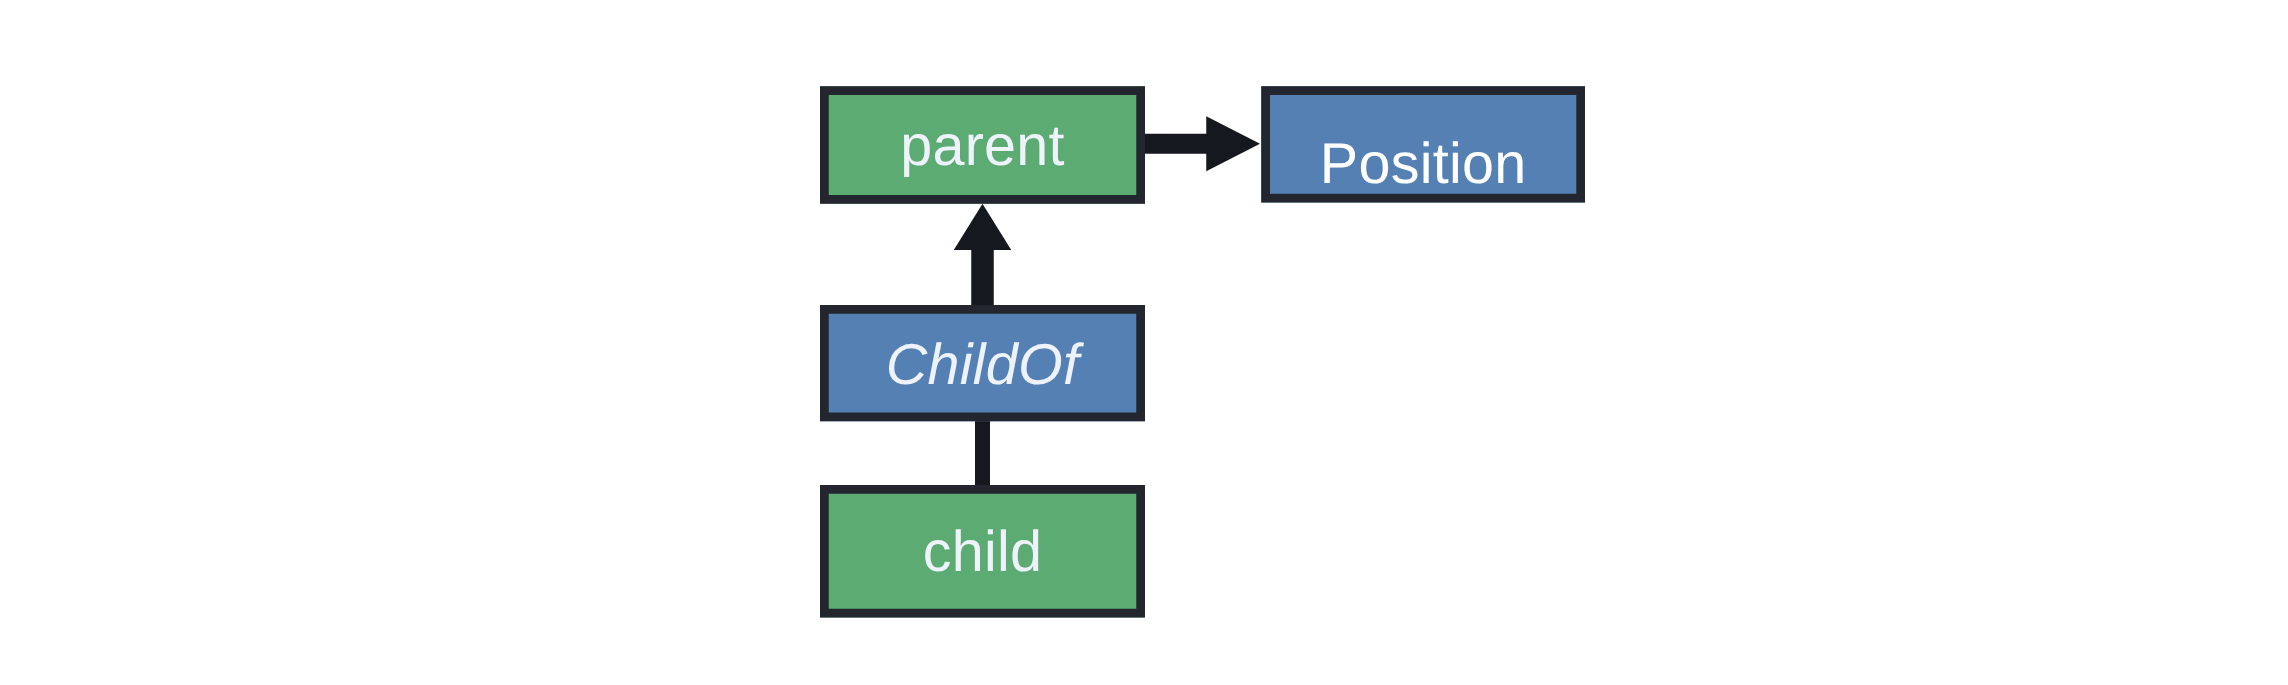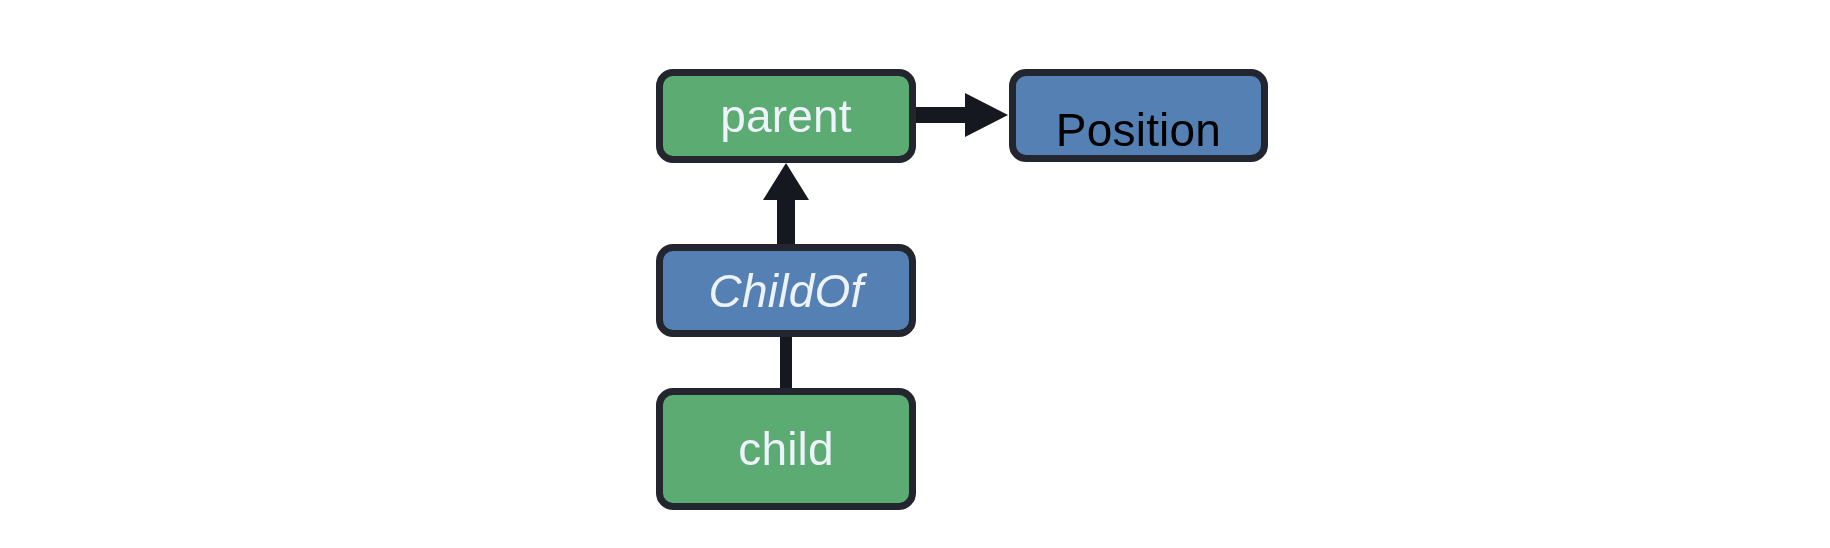--- a/index.html
+++ b/index.html
@@ -29,42 +29,42 @@
     pointer-events: none;
   }
   .node {
     position: absolute;
     box-sizing: border-box;
     display: flex;
     align-items: center;
     justify-content: center;
     border-style: solid;
     border-width: 7px;
-    border-radius: 17px;
+    border-radius: 0;
     border-color: #23262f;
   }
   .node-label {
     font-size: 46px;
     line-height: 1;
     letter-spacing: 0.2px;
     color: #eef2fa;
     white-space: nowrap;
     user-select: none;
   }
   .node.entity {
     background: #5cab73;
   }
   .node.component {
     background: #5480b4;
   }
   
   #node-parent   { left: 656px; top: 69px;  width: 260px; height: 94px; }
   #node-position { left: 1009px; top: 69px; width: 259px; height: 93px; }
   #node-childof  { left: 656px; top: 244px; width: 260px; height: 93px; font-style: italic; }
-  #node-child    { left: 656px; top: 388px; width: 260px; height: 122px; }
+  #node-child    { left: 656px; top: 388px; width: 260px; height: 106px; }
 </style>
 </head>
 <body>
 
 <div id="diagram-canvas" style="background: rgb(255, 255, 255);">
 
   <svg id="edge-layer" viewBox="0 0 1830 548" width="1830" height="548" xmlns="http://www.w3.org/2000/svg">
 
     <g>
       <rect x="780" y="336" width="12" height="54" fill="#15181f"></rect>
@@ -79,21 +79,21 @@
       <rect x="914" y="107" width="54" height="16" fill="#15181f"></rect>
       <polygon points="1008,115 965,93 965,137" fill="#15181f"></polygon>
     </g>
   </svg>
 
   <div class="node entity" id="node-parent" style="background: rgb(92, 171, 115); border-color: rgb(35, 38, 47);">
     <span class="node-label" style="color: rgb(238, 242, 250);">parent</span>
   </div>
 
   <div class="node component" id="node-position" style="background: rgb(84, 128, 180); border-color: rgb(35, 38, 47);">
-    <span class="node-label" style="color: #000000; margin-top: 28px;">Position</span>
+    <span class="node-label" style="color: #ffffff; margin-top: 28px;">Position</span>
   </div>
 
   <div class="node component" id="node-childof" style="background: rgb(84, 128, 180); border-color: rgb(35, 38, 47);">
     <span class="node-label" style="color: rgb(238, 242, 250);">ChildOf</span>
   </div>
 
   <div class="node entity" id="node-child" style="background: rgb(92, 171, 115); border-color: rgb(35, 38, 47);">
     <span class="node-label" style="color: rgb(238, 242, 250);">child</span>
   </div>
 

